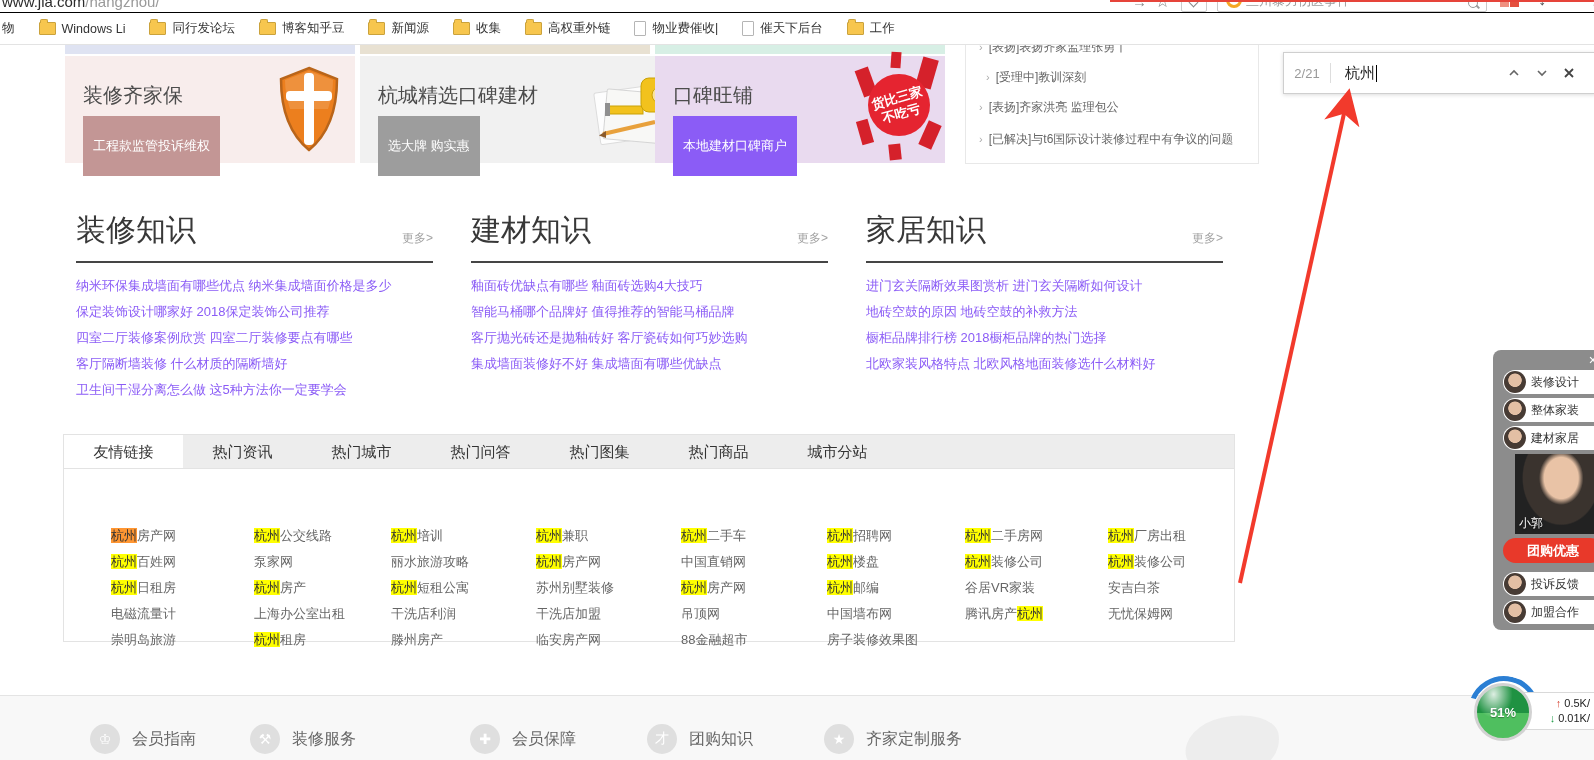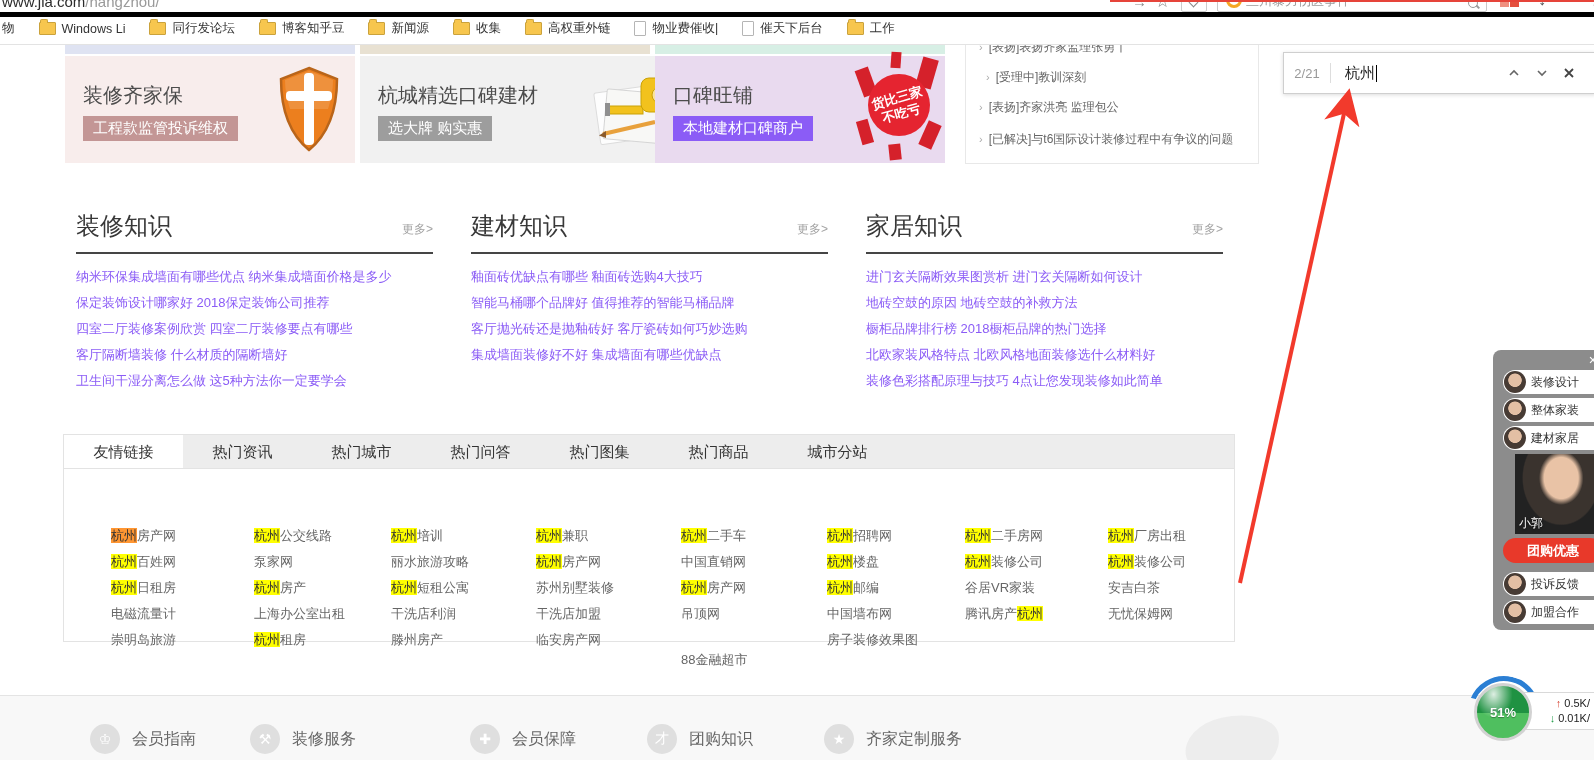--- a/index.html
+++ b/index.html
@@ -1,21 +1,21 @@
 <!DOCTYPE html>
 <html><head>
 <meta charset="utf-8">
 <style>
   html,body{margin:0;padding:0;background:#fff;}
   .canvas{position:relative;width:1594px;height:760px;overflow:hidden;background:#fff;
           font-family:"Liberation Sans","DejaVu Sans",sans-serif;color:#333;}
 
   
   .toolbar{position:absolute;top:0;left:0;right:0;height:12px;background:#fff;
-           border-bottom:5px solid #000000;overflow:hidden;z-index:6;}
+           border-bottom:1px solid #000000;overflow:hidden;z-index:6;}
   .red-topline{position:absolute;top:0;left:1110px;right:0;height:2px;background:#e6443a;}
   .url-text{position:absolute;left:2px;top:-7px;font-size:15px;white-space:nowrap;}
   .url-host{color:#2b2b2b;}
   .url-path{color:#9a9a9a;}
   .tb-fwd{position:absolute;left:1132px;top:-7px;font-size:15px;color:#8a8a8a;}
   .tb-star{position:absolute;left:1155px;top:-9px;font-size:17px;color:#8a8a8a;}
   .tb-drop{position:absolute;left:1181px;top:-14px;width:24px;height:24px;border:1px solid #ccc;border-radius:2px;}
   .tb-drop i{position:absolute;left:8px;bottom:5px;width:6px;height:6px;border-right:1px solid #888;border-bottom:1px solid #888;transform:rotate(45deg);}
   .tb-search{position:absolute;left:1217px;top:-15px;width:268px;height:25px;border:1px solid #c9c9c9;border-radius:2px;background:#fff;}
   .tb-search .dot{position:absolute;left:8px;bottom:3px;width:10px;height:10px;border-radius:50%;border:3px solid #f5a623;}
@@ -33,35 +33,35 @@
   .bm-items{display:flex;align-items:center;gap:24px;padding-left:2px;white-space:nowrap;}
   .bm-item{display:flex;align-items:center;gap:6px;font-size:12.5px;color:#333;cursor:pointer;}
   .folder-icon{width:15px;height:11px;background:#f7c64e;border:1px solid #caa23c;border-radius:1px;position:relative;flex:0 0 auto;}
   .folder-icon::before{content:'';position:absolute;top:-4px;left:0;width:6px;height:3px;background:#f7c64e;border:1px solid #caa23c;border-bottom:none;border-radius:2px 2px 0 0;}
   .page-icon{width:10px;height:13px;background:#fff;border:1px solid #b5b5b5;border-radius:1px;flex:0 0 auto;}
 
   
   .strip{position:absolute;top:45px;height:9px;}
   .banner{position:absolute;top:56px;height:107px;cursor:pointer;}
   .banner .b-title{position:absolute;left:18px;top:26px;font-size:20px;color:#4c4c4c;white-space:nowrap;}
-  .banner .b-badge{position:absolute;left:18px;top:60px;padding:3px 10px;font-size:15px;color:#fff;white-space:nowrap;}
+  .banner .b-badge{position:absolute;left:18px;top:60px;padding:21px 10px;font-size:13px;color:#fff;white-space:nowrap;}
   .shield-wrap{position:absolute;right:14px;top:10px;}
   .tape-wrap{position:absolute;right:4px;top:16px;}
   .stamp-wrap{position:absolute;right:0px;top:-6px;}
 
   
   .complaints{position:absolute;left:965px;top:30px;width:292px;height:132px;background:#fff;
               border:1px solid #e8e8e8;z-index:1;overflow:hidden;}
   .c-item{position:absolute;left:13px;white-space:nowrap;font-size:12px;color:#666;cursor:pointer;}
   .c-item .c-bullet{color:#aaa;margin-right:6px;font-size:11px;}
 
   
   .kcol{position:absolute;top:210px;width:357px;}
   .k-head{display:flex;justify-content:space-between;align-items:flex-end;border-bottom:2px solid #454545;padding-bottom:10px;}
-  .k-title{font-size:24px;color:#383838;}
+  .k-title{font-size:30px;color:#383838;}
   .k-more{font-size:12px;color:#a3a3a3;cursor:pointer;padding-bottom:4px;}
   .k-list{margin-top:10px;}
   .k-item{height:26px;line-height:26px;font-size:13px;color:#8b5cf6;white-space:nowrap;overflow:hidden;cursor:pointer;}
 
   
   .tabbox{position:absolute;left:63px;top:434px;width:1170px;height:206px;background:#fff;border:1px solid #e3e3e3;}
   .tabbar{display:flex;height:33px;background:#ededed;border-bottom:1px solid #e3e3e3;}
   .tab{width:119px;line-height:33px;text-align:center;font-size:15px;color:#333;cursor:pointer;}
   .tab.active{background:#fff;}
   .linkgrid{position:relative;width:100%;height:172px;}
@@ -284,21 +284,20 @@
       <div class="kcol" style="left: 866px;">
         <div class="k-head">
           <span class="k-title">家居知识</span>
           <span class="k-more">更多&gt;</span>
         </div>
         <div class="k-list">
           <div class="k-item">进门玄关隔断效果图赏析 进门玄关隔断如何设计</div>
           <div class="k-item">地砖空鼓的原因 地砖空鼓的补救方法</div>
           <div class="k-item">橱柜品牌排行榜 2018橱柜品牌的热门选择</div>
           <div class="k-item">北欧家装风格特点 北欧风格地面装修选什么材料好</div>
-          <div class="k-item">装修色彩搭配原理与技巧 4点让您发现装修如此简单</div>
         </div>
       </div>
     </div>
 
   <div class="tabbox">
     <div class="tabbar">
         <div class="tab active">友情链接</div>
         <div class="tab">热门资讯</div>
         <div class="tab">热门城市</div>
         <div class="tab">热门问答</div>
@@ -324,21 +323,21 @@
         <span class="link-item" style="left: 327px; top: 162px;"><span>滕州房产</span></span>
         <span class="link-item" style="left: 472px; top: 58px;"><span class="hl">杭州</span><span>兼职</span></span>
         <span class="link-item" style="left: 472px; top: 84px;"><span class="hl">杭州</span><span>房产网</span></span>
         <span class="link-item" style="left: 472px; top: 110px;"><span>苏州别墅装修</span></span>
         <span class="link-item" style="left: 472px; top: 136px;"><span>干洗店加盟</span></span>
         <span class="link-item" style="left: 472px; top: 162px;"><span>临安房产网</span></span>
         <span class="link-item" style="left: 617px; top: 58px;"><span class="hl">杭州</span><span>二手车</span></span>
         <span class="link-item" style="left: 617px; top: 84px;"><span>中国直销网</span></span>
         <span class="link-item" style="left: 617px; top: 110px;"><span class="hl">杭州</span><span>房产网</span></span>
         <span class="link-item" style="left: 617px; top: 136px;"><span>吊顶网</span></span>
-        <span class="link-item" style="left: 617px; top: 162px; margin-top: 20px;"><span>88金融超市</span></span>
+        <span class="link-item" style="left: 617px; top: 162px;"><span>88金融超市</span></span>
         <span class="link-item" style="left: 763px; top: 58px;"><span class="hl">杭州</span><span>招聘网</span></span>
         <span class="link-item" style="left: 763px; top: 84px;"><span class="hl">杭州</span><span>楼盘</span></span>
         <span class="link-item" style="left: 763px; top: 110px;"><span class="hl">杭州</span><span>邮编</span></span>
         <span class="link-item" style="left: 763px; top: 136px;"><span>中国墙布网</span></span>
         <span class="link-item" style="left: 763px; top: 162px;"><span>房子装修效果图</span></span>
         <span class="link-item" style="left: 901px; top: 58px;"><span class="hl">杭州</span><span>二手房网</span></span>
         <span class="link-item" style="left: 901px; top: 84px;"><span class="hl">杭州</span><span>装修公司</span></span>
         <span class="link-item" style="left: 901px; top: 110px;"><span>谷居VR家装</span></span>
         <span class="link-item" style="left: 901px; top: 136px;"><span>腾讯房产</span><span class="hl">杭州</span></span>
         <span class="link-item" style="left: 1044px; top: 58px;"><span class="hl">杭州</span><span>厂房出租</span></span>

